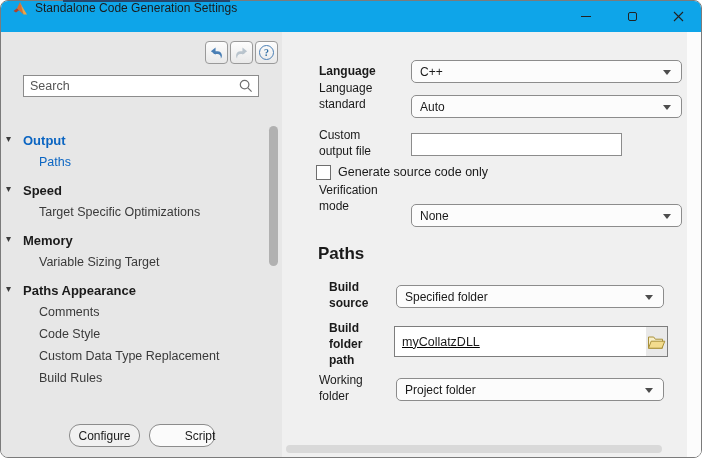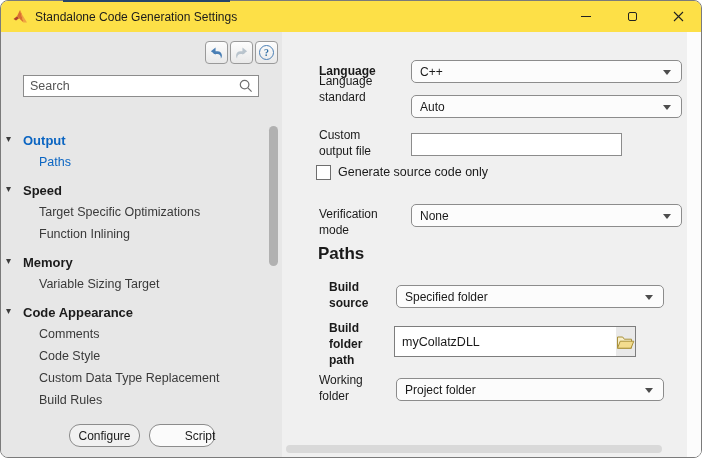--- a/index.html
+++ b/index.html
@@ -8,21 +8,21 @@
 
   .bg-artifact { position:absolute; top:0; left:63px; width:167px; height:2px; background:#24456b; z-index:9; }
 
   .window {
     position:absolute; inset:0;
     border:1px solid #7b7b7b; border-radius:8px; overflow:hidden;
     background:#f0f0f0;
   }
 
   
-  .titlebar { position:relative; height:31px; background:#fde047; display:flex; align-items:center; }
+  .titlebar { position:relative; height:31px; background:#0ea5e9; display:flex; align-items:flex-start; }
   .app-icon { width:16px; height:16px; margin-left:11px; flex:0 0 auto; }
   .title-text { margin-left:7px; font-size:12px; color:#1b1b1b; }
   .win-controls { position:absolute; right:0; top:0; height:31px; display:flex; }
   .win-btn { width:46px; height:31px; display:flex; align-items:center; justify-content:center; cursor:default; }
   .glyph-min { width:10px; height:1px; background:#222; }
   .glyph-max { width:9px; height:9px; border:1px solid #222; border-radius:2px; }
 
   
   .body { position:relative; display:flex; height:426px; }
 
@@ -185,33 +185,30 @@
           <div class="tree-row child sel-child">
             <span>Paths</span>
           </div>
           <div class="tree-row section">
             <span class="caret">▾</span>
             <span>Speed</span>
           </div>
           <div class="tree-row child">
             <span>Target Specific Optimizations</span>
           </div>
-          <div class="tree-row child">
-            <span>Function Inlining</span>
-          </div>
           <div class="tree-row section">
             <span class="caret">▾</span>
             <span>Memory</span>
           </div>
           <div class="tree-row child">
             <span>Variable Sizing Target</span>
           </div>
           <div class="tree-row section">
             <span class="caret">▾</span>
-            <span>Code Appearance</span>
+            <span>Paths Appearance</span>
           </div>
           <div class="tree-row child">
             <span>Comments</span>
           </div>
           <div class="tree-row child">
             <span>Code Style</span>
           </div>
           <div class="tree-row child">
             <span>Custom Data Type Replacement</span>
           </div>
@@ -228,48 +225,48 @@
 
       <div class="panel">
         <div class="gutter"></div>
 
         <div class="f-label bold w82" style="left:37px; top:31px;">Language</div>
         <div class="dropdown" style="left:129px; top:28px; width:271px;">
           <span class="dd-text">C++</span>
           <span class="dd-arrow"></span>
         </div>
 
-        <div class="f-label w82" style="left:37px; top:41px;">Language standard</div>
+        <div class="f-label w82" style="left:37px; top:48px;">Language standard</div>
         <div class="dropdown" style="left:129px; top:63px; width:271px;">
           <span class="dd-text">Auto</span>
           <span class="dd-arrow"></span>
         </div>
 
         <div class="f-label w70" style="left:37px; top:95px;">Custom output file</div>
         <input type="text" class="text-input" style="left: 129px; top: 101px; width: 211px;" value="">
 
         <div class="checkbox" style="left:34px; top:133px;"></div>
         <div class="check-label" style="left:56px; top:133px;">Generate source code only</div>
 
-        <div class="f-label w70" style="left:37px; top:174px;">Verification mode</div>
+        <div class="f-label w70" style="left:37px; top:150px;">Verification mode</div>
         <div class="dropdown" style="left:129px; top:172px; width:271px;">
           <span class="dd-text">None</span>
           <span class="dd-arrow"></span>
         </div>
 
         <div class="section-heading" style="left:36px; top:212px;">Paths</div>
 
         <div class="f-label bold w48" style="left:47px; top:247px;">Build source</div>
         <div class="dropdown" style="left:114px; top:253px; width:268px;">
           <span class="dd-text">Specified folder</span>
           <span class="dd-arrow"></span>
         </div>
 
         <div class="f-label bold w48" style="left:47px; top:288px;">Build folder path</div>
-        <div class="path-composite" style="left:112px; top:294px; width:242px;">
+        <div class="path-composite" style="left:112px; top:294px; width:274px;text-decoration:underline;">
           <input type="text" value="myCollatzDLL" style="">
           <div class="folder-btn">
             <svg width="19" height="16" viewBox="0 0 19 16">
               <path d="M1.5 3 h5.2 l1.6 2.2 H15.5 v9 H1.5 z" fill="#f8efc8" stroke="#a9903a" stroke-width="1"></path>
               <path d="M4.2 7.2 H17.8 L15 14.2 H1.5 z" fill="#f3dc8e" stroke="#a9903a" stroke-width="1"></path>
             </svg>
           </div>
         </div>
 
         <div class="f-label w60" style="left:37px; top:340px;">Working folder</div>

